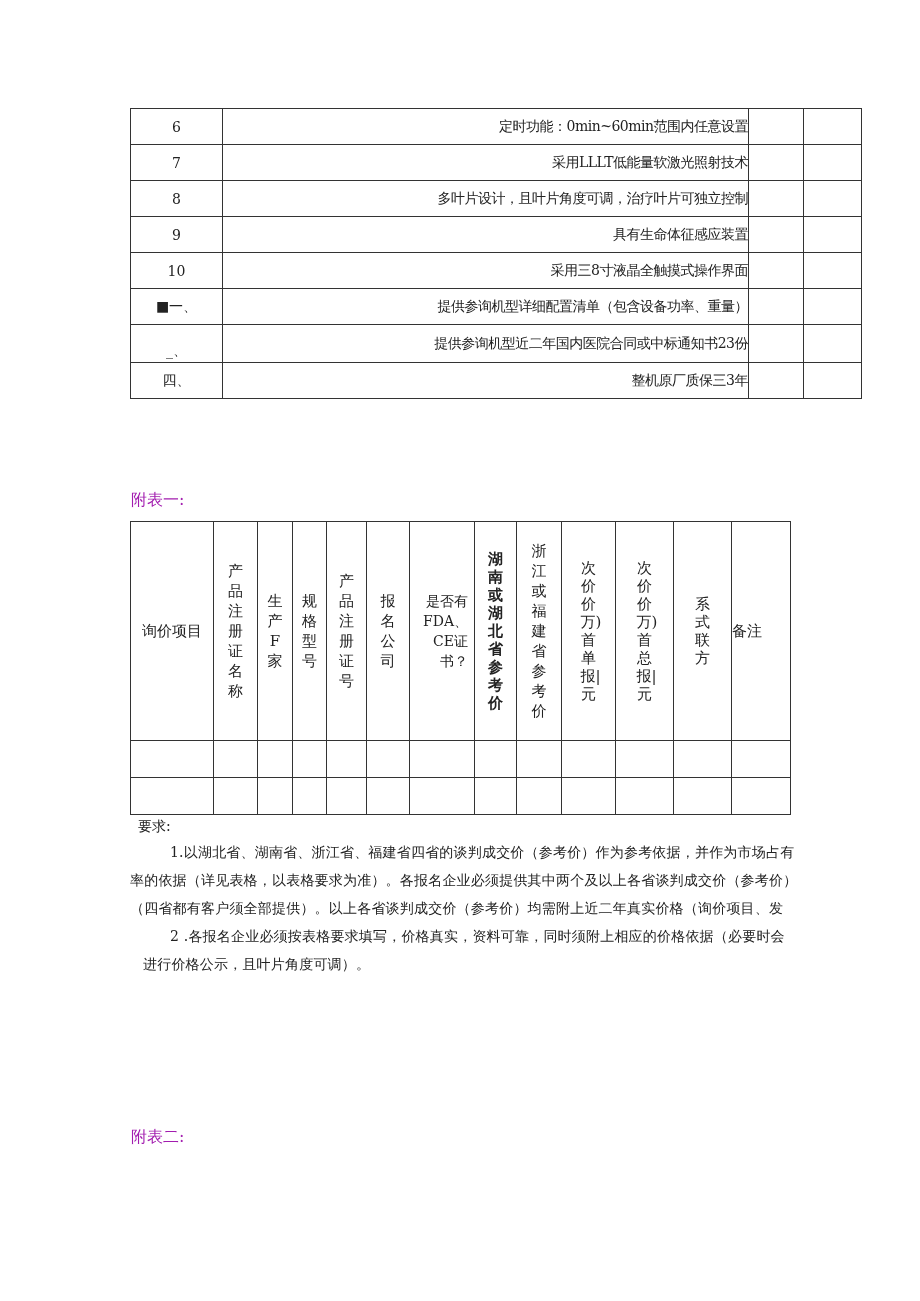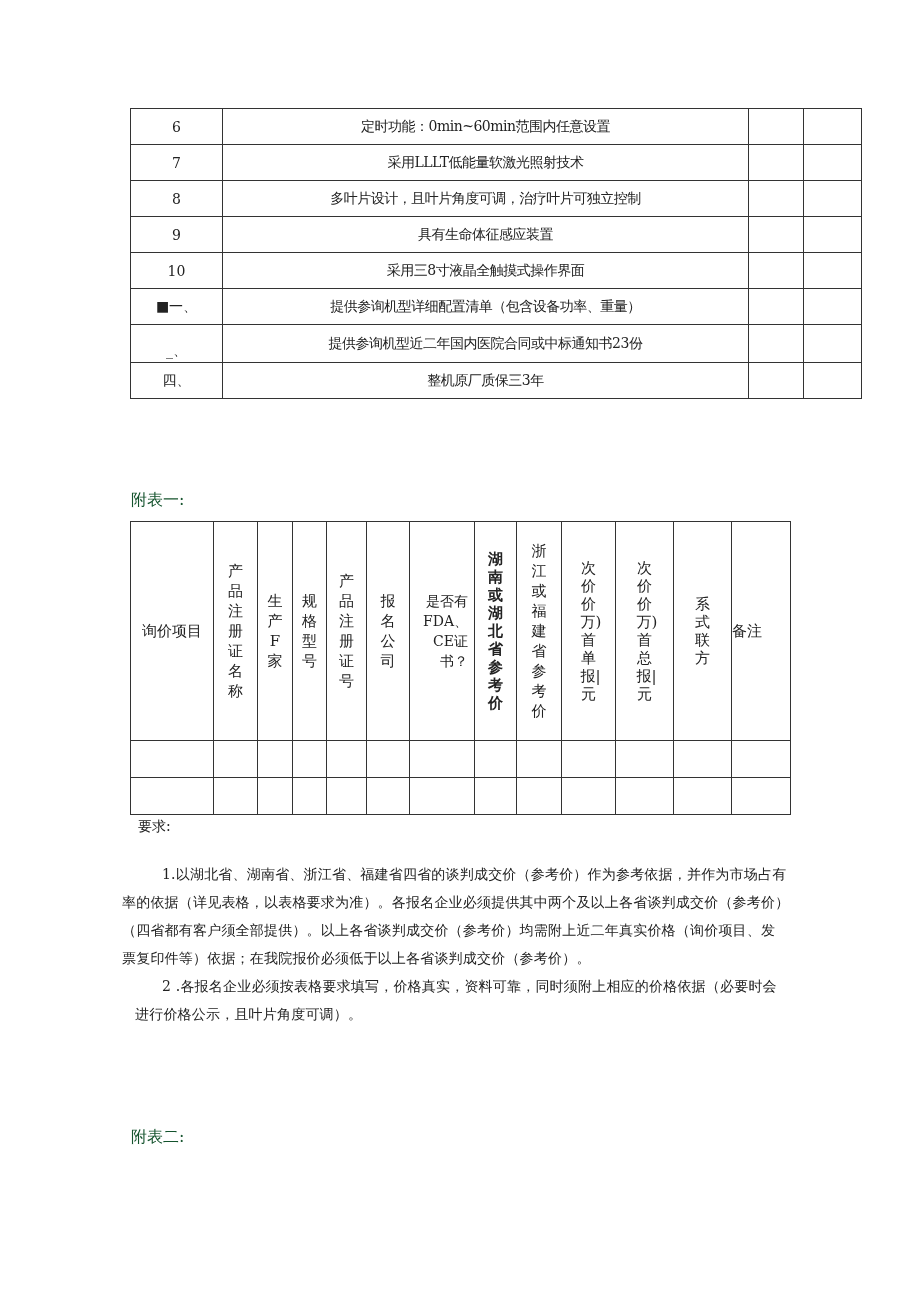--- a/index.html
+++ b/index.html
@@ -7,23 +7,23 @@
     width: 920px; height: 1301px; position: relative; overflow: hidden;
     font-family: "DejaVu Serif", "Liberation Serif", serif;
     color: #222;
   }
   .abs { position: absolute; }
   table { border-collapse: collapse; position: absolute; table-layout: fixed; }
   td { border: 1px solid #333; padding: 0; font-size: 14px; color: #222; }
   #spec-table { left: 130px; top: 108px; width: 731px; }
   #spec-table td { height: 35px; }
   #spec-table td.num { text-align: center; }
-  #spec-table td.desc { text-align: center; padding-left: 0; white-space: nowrap; letter-spacing: -0.5px; margin-left: 36px; }
+  #spec-table td.desc { text-align: right; padding-left: 0; white-space: nowrap; letter-spacing: -0.5px; margin-left: 36px; }
   #spec-table td.num.low { vertical-align: bottom; padding-bottom: 2px; }
-  .section-label { font-size: 16px; color: #14532d; }
+  .section-label { font-size: 16px; color: #a21caf; }
   #quote-table { left: 130px; top: 521px; width: 660px; }
   #quote-table td { text-align: center; vertical-align: middle; }
   #quote-table tr.head td { height: 218px; }
   #quote-table tr.empty td { height: 36px; }
   .vtext { display: inline-block; width: 16px; font-size: 15px; line-height: 20px; word-break: break-all; white-space: normal; }
   .vtext.tight { line-height: 18px; }
   .htext { font-size: 15px; line-height: 20px; text-align: right; }
   .req-title { font-size: 14px; }
   .req p { margin: 0; font-size: 14px; line-height: 28px; letter-spacing: 0.2px; }
 </style>
@@ -151,22 +151,21 @@
     <td></td>
         <td></td>
         <td></td>
     <td></td>
   </tr>
 </tbody>
   </table>
 
 <div class="abs req-title" style="left:138px; top:818px;">要求:</div>
 
-<div class="abs req" style="left:122px; top:838px; width:740px;margin-top:22px;">
+<div class="abs req" style="left:130px; top:838px; width:740px;">
   <p style="padding-left:40px;">1.以湖北省、湖南省、浙江省、福建省四省的谈判成交价（参考价）作为参考依据，并作为市场占有</p>
   <p>率的依据（详见表格，以表格要求为准）。各报名企业必须提供其中两个及以上各省谈判成交价（参考价）</p>
   <p>（四省都有客户须全部提供）。以上各省谈判成交价（参考价）均需附上近二年真实价格（询价项目、发</p>
-  <p>票复印件等）依据；在我院报价必须低于以上各省谈判成交价（参考价）。</p>
   <p style="padding-left:40px;">2 .各报名企业必须按表格要求填写，价格真实，资料可靠，同时须附上相应的价格依据（必要时会</p>
   <p style="padding-left:13px;">进行价格公示，且叶片角度可调）。</p>
 </div>
 
 <div class="abs section-label" style="left:131px; top:1127px;">附表二:</div>
 
 </body></html>

